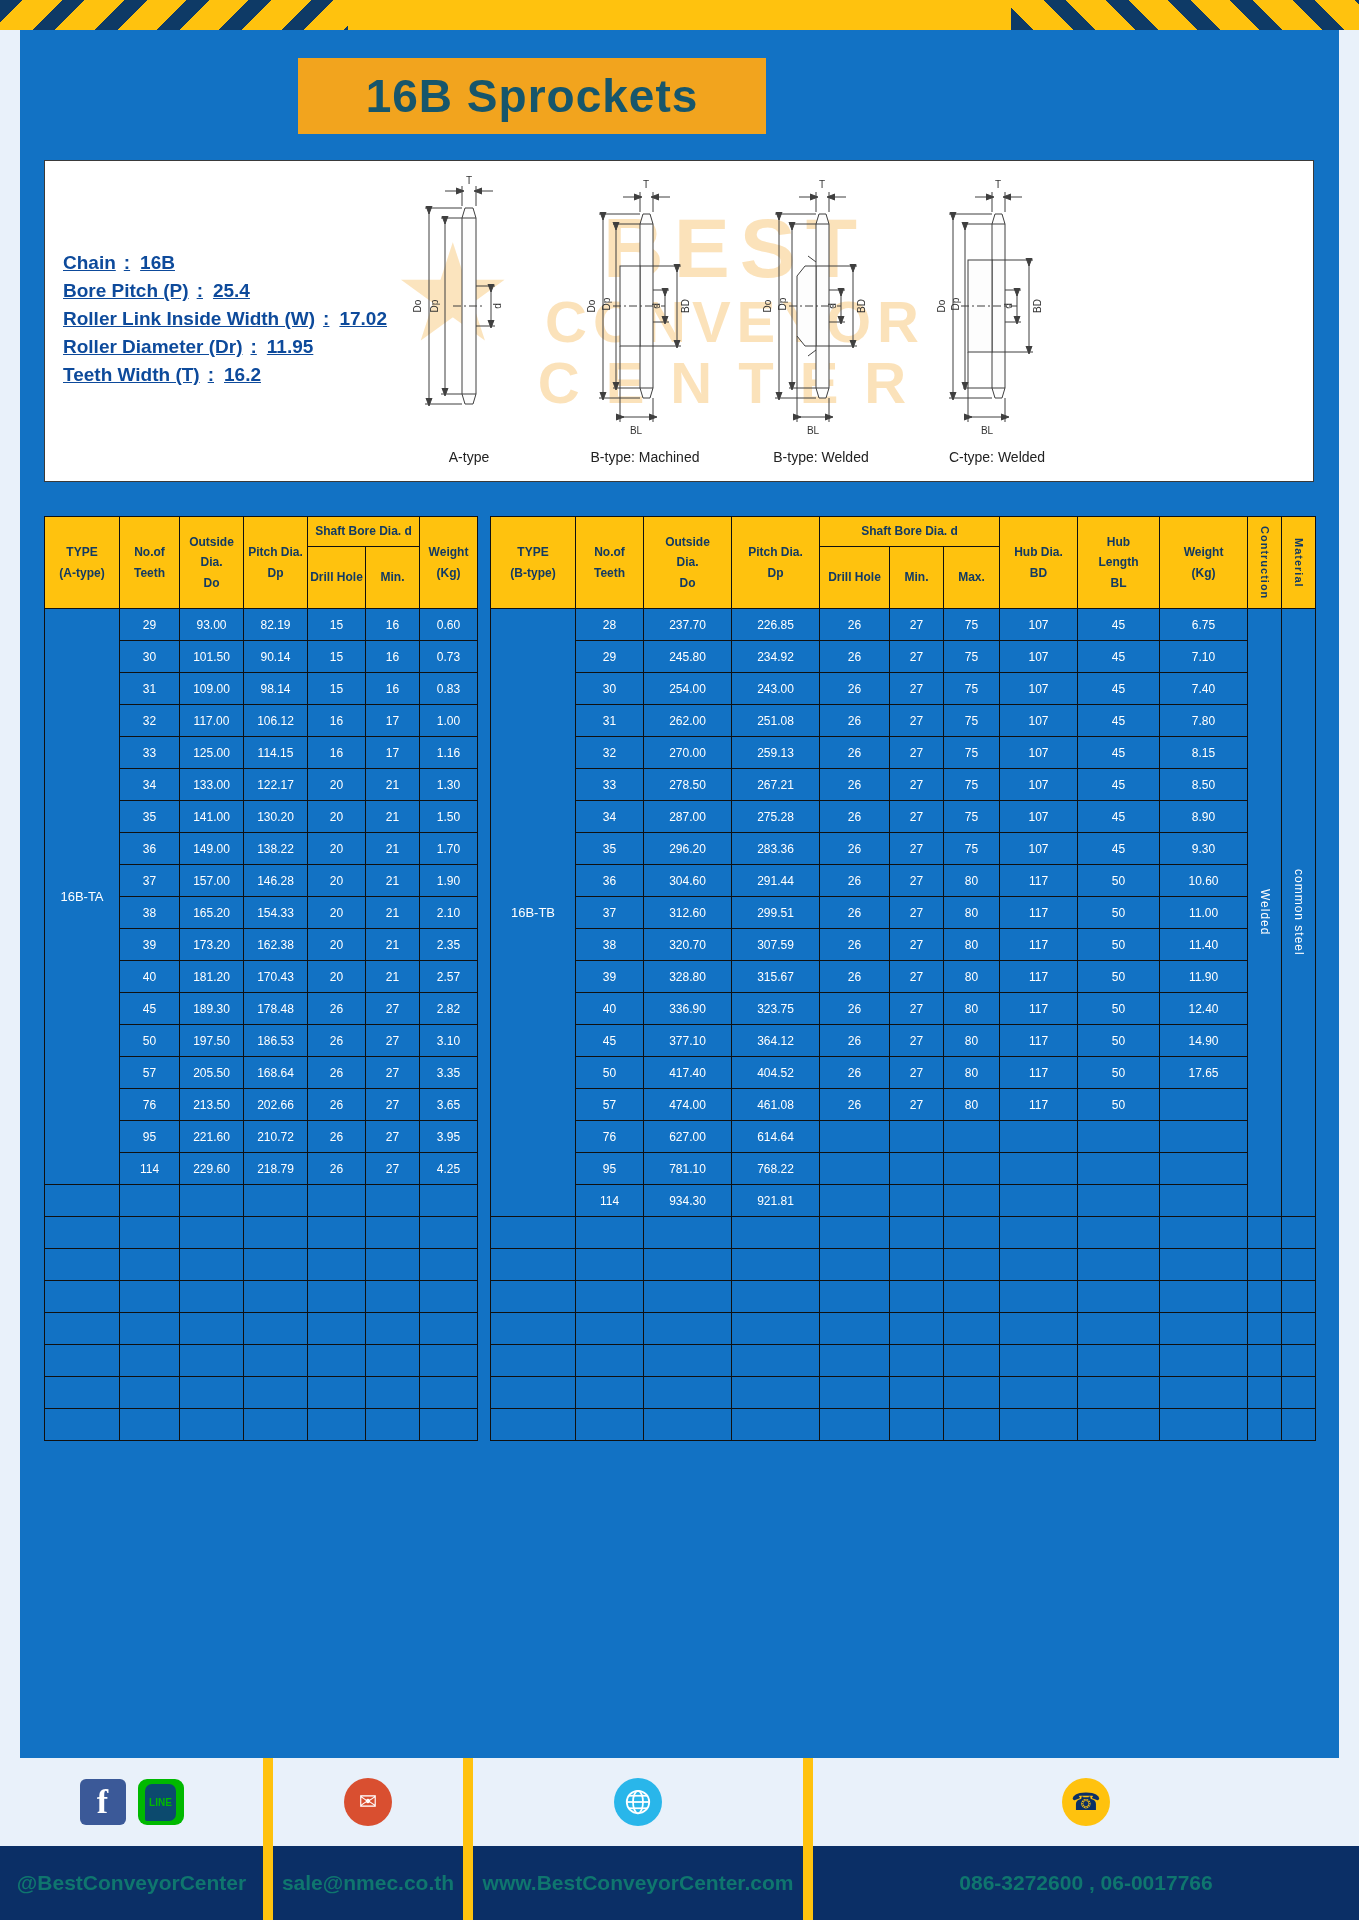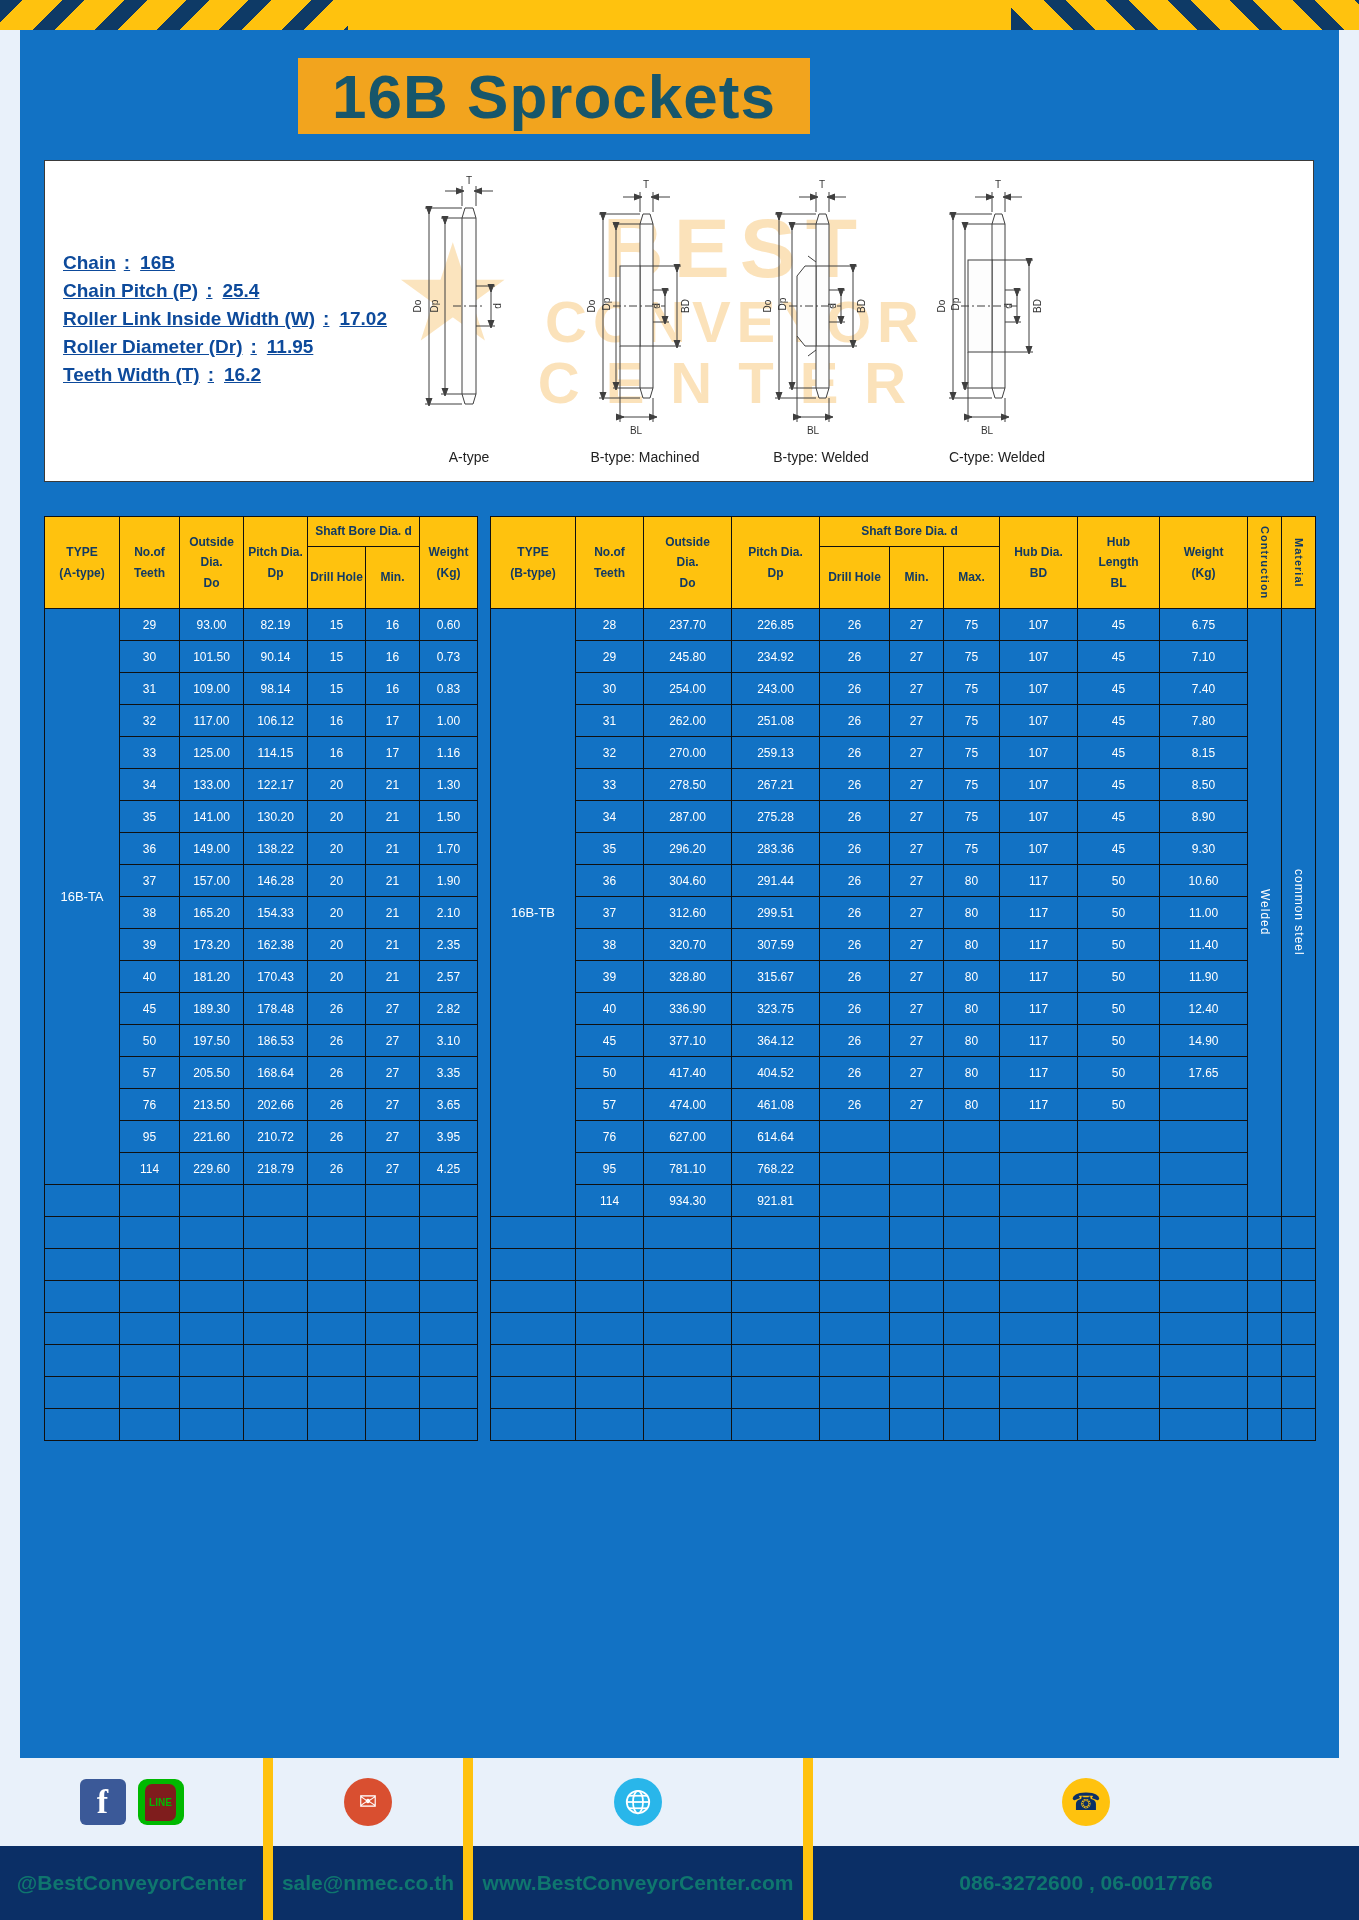--- a/index.html
+++ b/index.html
@@ -10,23 +10,23 @@
   .hazard { position: absolute; top: 0; left: 0; width: 100%; height: 30px; background: #ffc20e; }
   .hz-left  { position: absolute; left: 0; top: 0; bottom: 0; width: 348px;
               background: repeating-linear-gradient(135deg, #0e3a66 0 16px, #ffc20e 16px 44px); }
   .hz-right { position: absolute; right: 0; top: 0; bottom: 0; width: 348px;
               background: repeating-linear-gradient(45deg, #0e3a66 0 16px, #ffc20e 16px 44px); }
 
   
   .panel { position: absolute; top: 30px; left: 20px; width: 1319px; height: 1728px; background: #1272c4; }
 
   
-  .banner { position: absolute; left: 278px; top: 28px; width: 512px; height: 76px; background: #f2a41e;
+  .banner { position: absolute; left: 278px; top: 28px; width: 468px; height: 76px; background: #f2a41e;
             display: flex; align-items: center; justify-content: center;
-            color: #17566b; font-size: 62px; font-weight: bold; letter-spacing: 1px; }
+            color: #17566b; font-size: 46px; font-weight: bold; letter-spacing: 1px; }
 
   
   .specbox { position: absolute; left: 24px; top: 130px; width: 1270px; height: 322px;
              background: #ffffff; border: 1px solid #3a3a3a; }
 
   .watermark { position: absolute; left: 360px; top: 44px; width: 660px; text-align: center; z-index: 0;
                color: rgba(242,166,40,0.32); font-weight: bold; line-height: 1.04; }
   .wm1 { font-size: 84px; letter-spacing: 10px; }
   .wm2 { font-size: 58px; letter-spacing: 6px; }
   .wm3 { font-size: 58px; letter-spacing: 26px; }
@@ -67,21 +67,21 @@
   .fsep { width: 10px; background: #ffc20e; }
   .ficons { height: 88px; display: flex; align-items: center; justify-content: center; gap: 12px; }
   .flabel { height: 74px; display: flex; align-items: center; justify-content: center;
             color: #0f766e; font-size: 21px; font-weight: bold; white-space: nowrap; }
 
   .icon-fb { width: 46px; height: 46px; background: #3b5998; border-radius: 6px; display: flex;
              align-items: center; justify-content: center; color: #fff; font-weight: bold;
              font-size: 34px; font-family: "Liberation Serif", serif; }
   .icon-line { width: 46px; height: 46px; background: #00b900; border-radius: 9px; display: flex;
                align-items: center; justify-content: center; }
-  .icon-line span { background: #7f1d1d; color: #00b900; font-size: 10px; font-weight: bold;
+  .icon-line span { background: #0c4a6e; color: #00b900; font-size: 10px; font-weight: bold;
                     padding: 13px 4px; border-radius: 7px 7px 7px 2px; }
   .icon-mail { width: 48px; height: 48px; border-radius: 50%; background: #d94f30; display: flex;
                align-items: center; justify-content: center; color: #ffffff; font-size: 22px; }
   .icon-globe { width: 48px; height: 48px; border-radius: 50%; background: #29b6ea; display: flex;
                 align-items: center; justify-content: center; }
   .icon-globe svg { width: 30px; height: 30px; }
   .icon-phone { width: 48px; height: 48px; border-radius: 50%; background: #ffc20e; display: flex;
                 align-items: center; justify-content: center; color: #0b2f66; font-size: 24px; }
 </style>
 </head>
@@ -104,21 +104,21 @@
 
       <div class="watermark">
         <div class="wm-logo">★</div>
         <div class="wm1">BEST</div>
         <div class="wm2">CONVEYOR</div>
         <div class="wm3">CENTER</div>
       </div>
 
       <div class="spec-lines">
           <div class="spec-line"><span class="spec-label">Chain</span><span class="spec-colon">:</span><span class="spec-value">16B</span></div>
-          <div class="spec-line"><span class="spec-label">Chain Pitch (P)</span><span class="spec-colon">:</span><span class="spec-value">25.4</span></div>
+          <div class="spec-line"><span class="spec-label">Bore Pitch (P)</span><span class="spec-colon">:</span><span class="spec-value">25.4</span></div>
           <div class="spec-line"><span class="spec-label">Roller Link Inside Width (W)</span><span class="spec-colon">:</span><span class="spec-value">17.02</span></div>
           <div class="spec-line"><span class="spec-label">Roller Diameter (Dr)</span><span class="spec-colon">:</span><span class="spec-value">11.95</span></div>
           <div class="spec-line"><span class="spec-label">Teeth Width (T)</span><span class="spec-colon">:</span><span class="spec-value">16.2</span></div>
         </div>
 
       <div class="figures">
 
         <div class="figure">
           <svg class="drw" viewBox="0 0 152 264">
             <defs>

